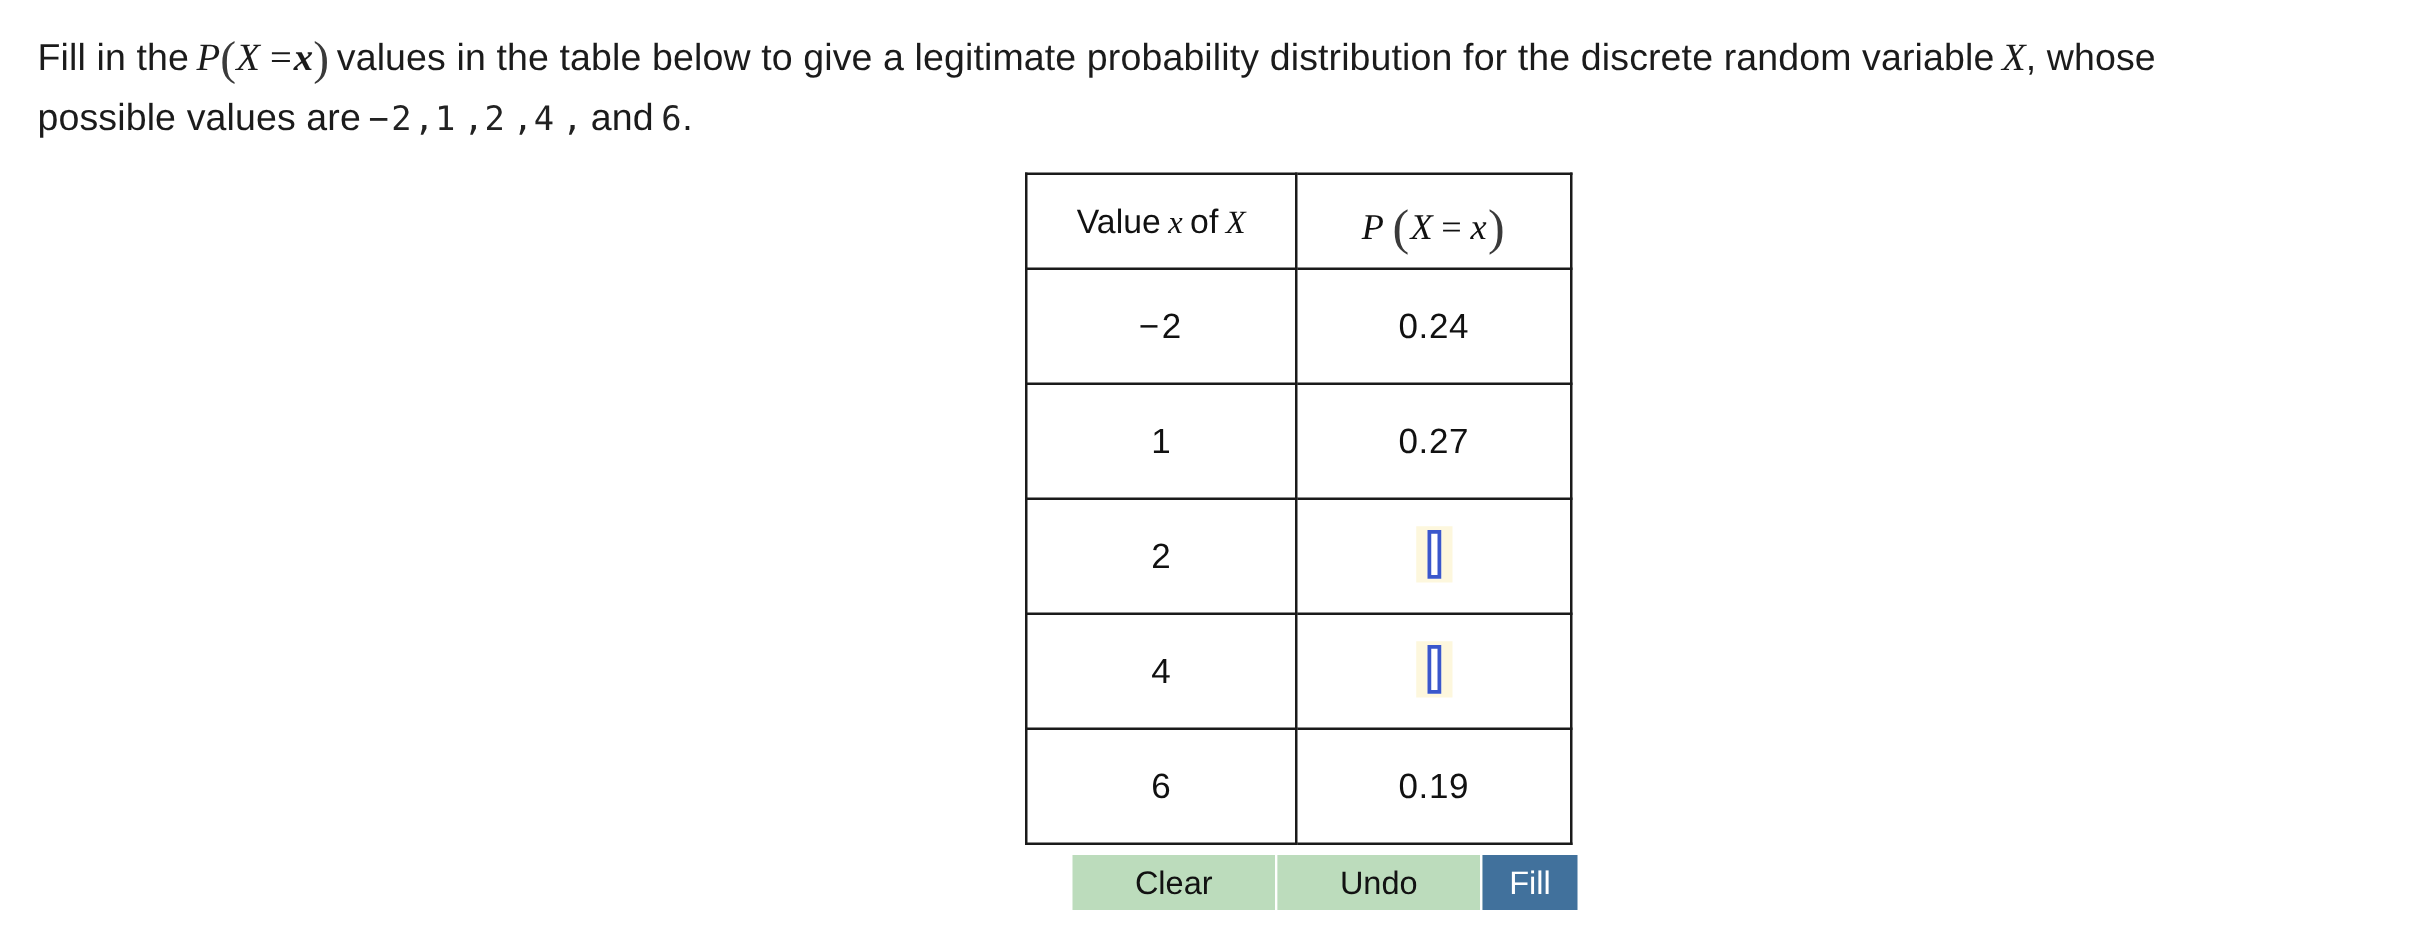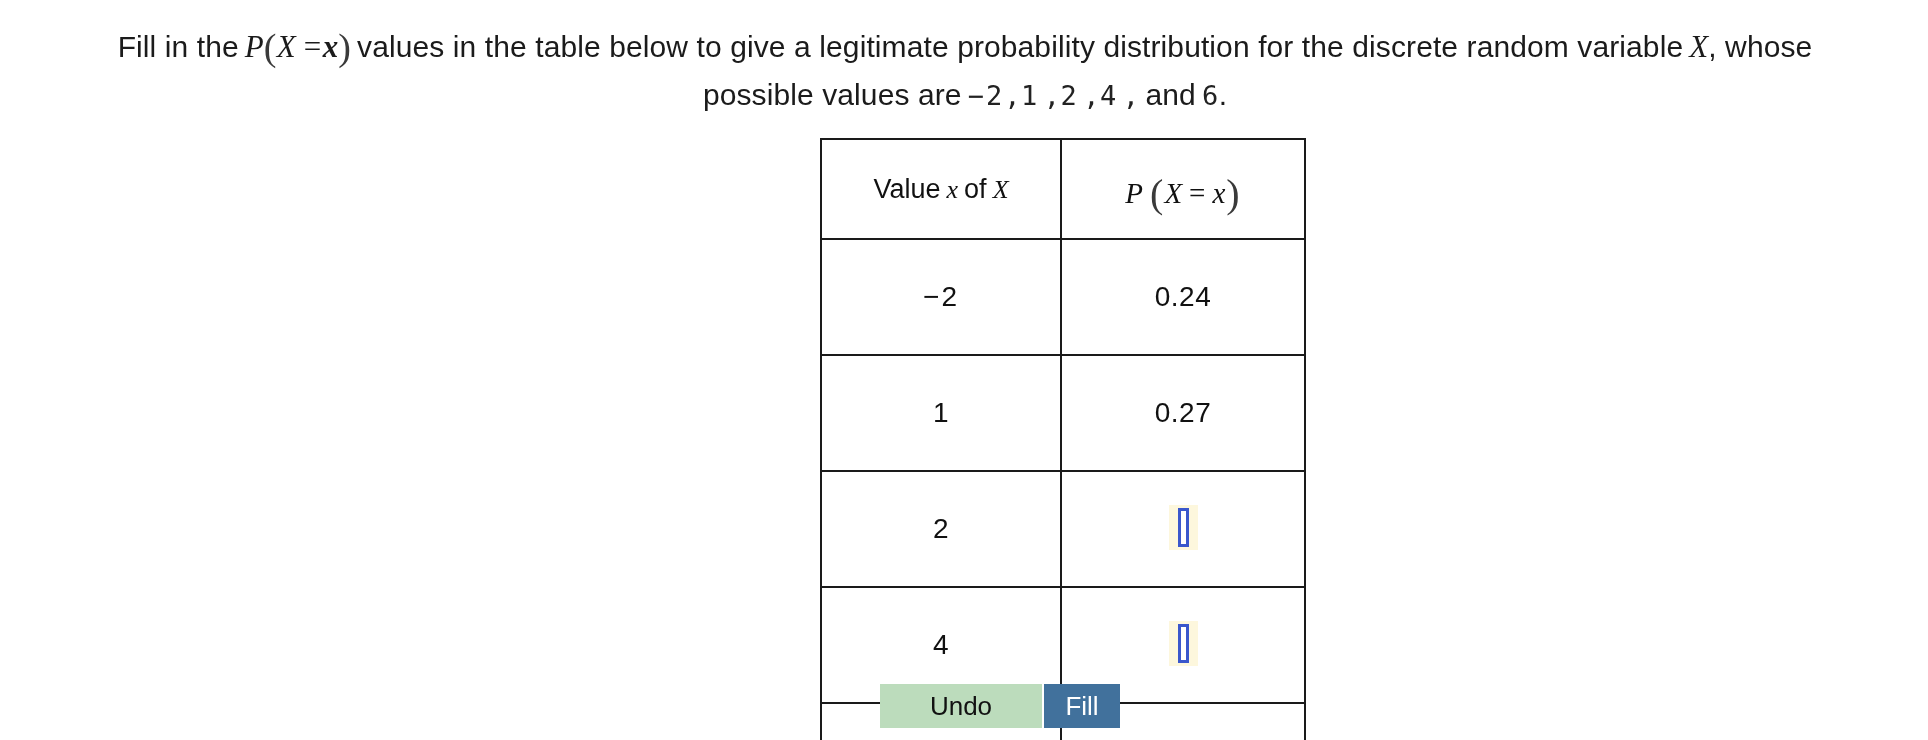--- a/index.html
+++ b/index.html
@@ -19,21 +19,20 @@
   
   #prompt {
     position: absolute;
     left: 30px;
     top: 20px;
     width: 1870px;
     font-size: 30px;
     line-height: 48px;
     color: #1b1b1b;
     letter-spacing: 0.1px;
-    text-align: center;
   }
   .mathI {
     font-family: "Liberation Serif", serif;
     font-style: italic;
     font-size: 31px;
   }
   .mathB {
     font-family: "Liberation Serif", serif;
     font-style: italic;
     font-weight: bold;
@@ -62,21 +61,21 @@
     top: 138px;
     border-collapse: collapse;
     background: #ffffff;
   }
   #prob-table td {
     border: 2px solid #1a1a1a;
     text-align: center;
     vertical-align: middle;
     font-size: 27px;
     color: #111111;
-    padding: 12px;
+    padding: 0;
   }
   #prob-table td.col-x { width: 214px; }
   #prob-table td.col-p { width: 218px; margin-top: 24px; }
   #prob-table tr.head td { height: 74px; }
   #prob-table tr.body td { height: 90px; }
 
   .hdr-x {
     font-size: 27px;
     font-family: "Liberation Sans", sans-serif;
   }
@@ -136,21 +135,21 @@
     box-sizing: border-box;
     cursor: pointer;
     user-select: none;
   }
   .btn-green {
     background: #bcdcbc;
     color: #121212;
     border-right: 2px solid #ffffff;
   }
   .btn-clear { width: 164px; }
-  .btn-undo  { width: 164px; margin-left: 22px; }
+  .btn-undo  { width: 164px; }
   .btn-help {
     background: #41719c;
     color: #ffffff;
     width: 76px;
     border-right: none;
   }
 </style>
 </head>
 <body>
 
@@ -212,15 +211,16 @@
         <span class="cellval">6</span>
       </td>
       <td class="col-p">
         <span class="cellval">0.19</span>
       </td>
     </tr>
   </tbody>
 </table>
 
 <div id="btn-row">
+  <div class="btn btn-green btn-clear">Clear</div>
   <div class="btn btn-green btn-undo">Undo</div>
   <div class="btn btn-help">Fill</div>
 </div>
 
 </body></html>

